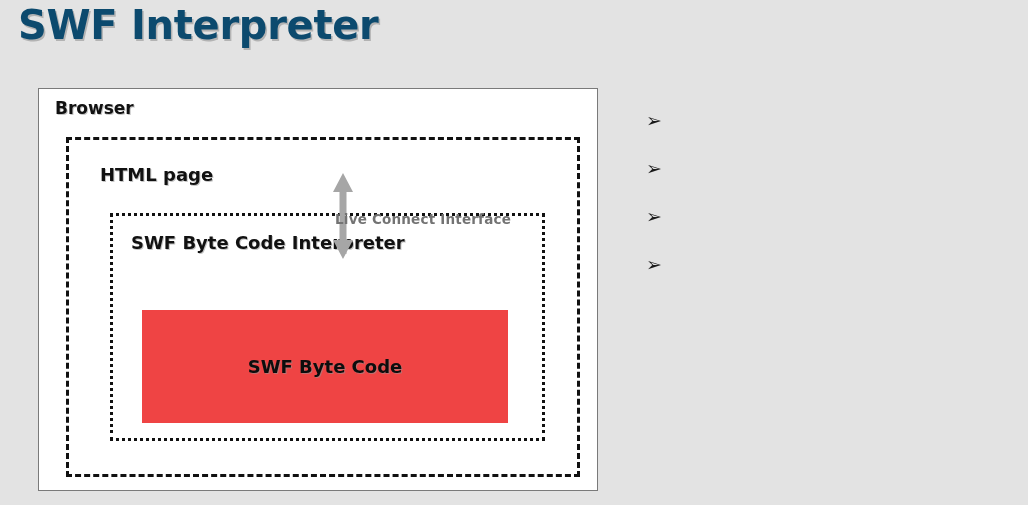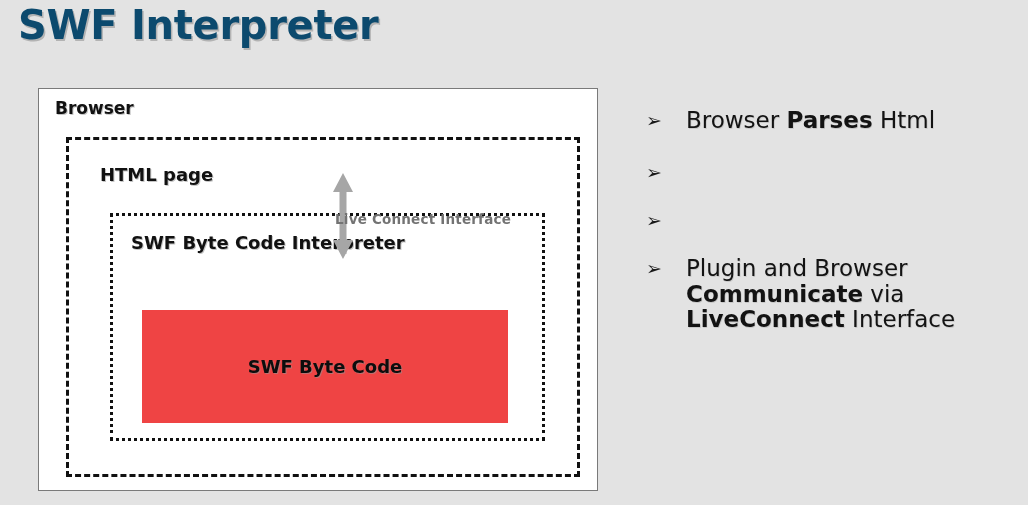--- a/index.html
+++ b/index.html
@@ -205,25 +205,23 @@
       <polygon points="12,1 22,20 15.5,20 15.5,68 22,68 12,87 2,68 8.5,68 8.5,20 2,20" fill="#a6a6a6"></polygon>
     </svg>
   </div>
 
   <div id="liveconnect-label">Live Connect Interface</div>
 </div>
 
 <div id="bullet-list">
     <div class="bullet-item">
       <span class="bullet-marker">➢</span>
-      <span class="bullet-text"><span>Browser </span><b>Parses</b><span> Html</span></span>
-    </div>
-    <div class="bullet-item">
-      <span class="bullet-marker">➢</span>
-    </div>
-    <div class="bullet-item">
-      <span class="bullet-marker">➢</span>
-    </div>
-    <div class="bullet-item">
-      <span class="bullet-marker">➢</span>
-      <span class="bullet-text"><span>Plugin and Browser </span><b>Communicate</b><span> via </span><b>LiveConnect</b><span> Interface</span></span>
+    </div>
+    <div class="bullet-item">
+      <span class="bullet-marker">➢</span>
+    </div>
+    <div class="bullet-item">
+      <span class="bullet-marker">➢</span>
+    </div>
+    <div class="bullet-item">
+      <span class="bullet-marker">➢</span>
     </div>
   </div>
 
 </body></html>

